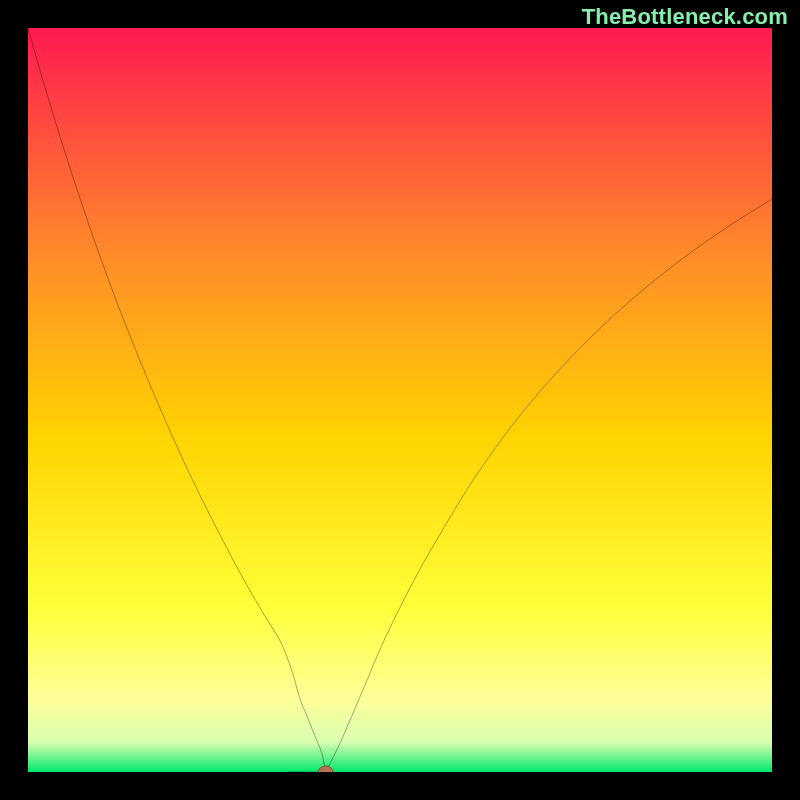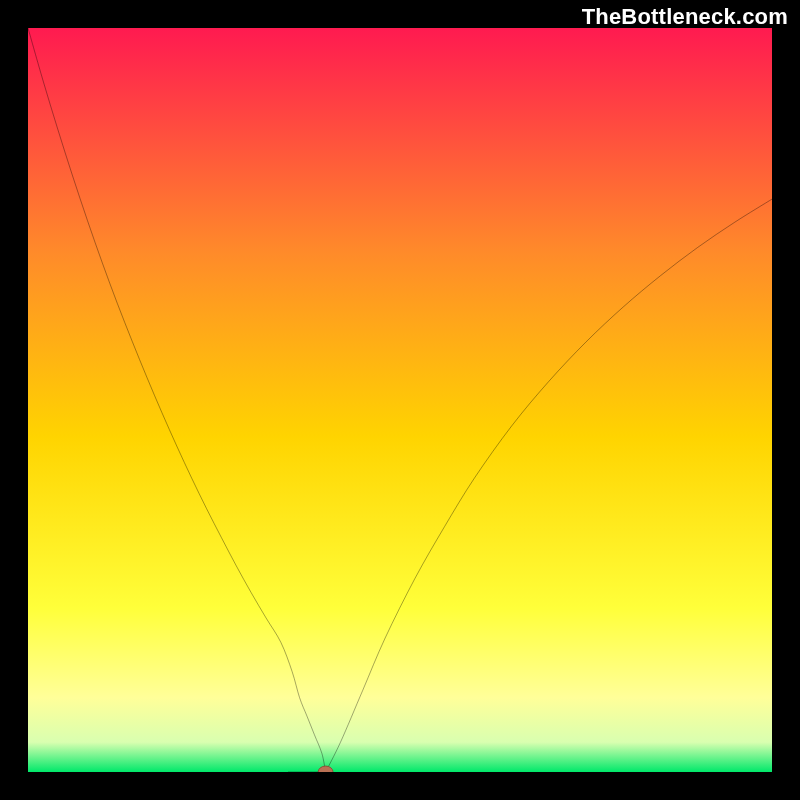--- a/index.html
+++ b/index.html
@@ -16,21 +16,21 @@
     height: 800px;
     background: #000;
   }
   .watermark {
     position: absolute;
     top: 4px;
     right: 12px;
     font-family: Arial, Helvetica, sans-serif;
     font-size: 22px;
     font-weight: 600;
-    color: #ffffff;
+    color: #86efac;
     letter-spacing: 0.2px;
     z-index: 5;
   }
   svg {
     position: absolute;
     top: 28px;
     left: 28px;
     width: 744px;
     height: 744px;
     display: block;

